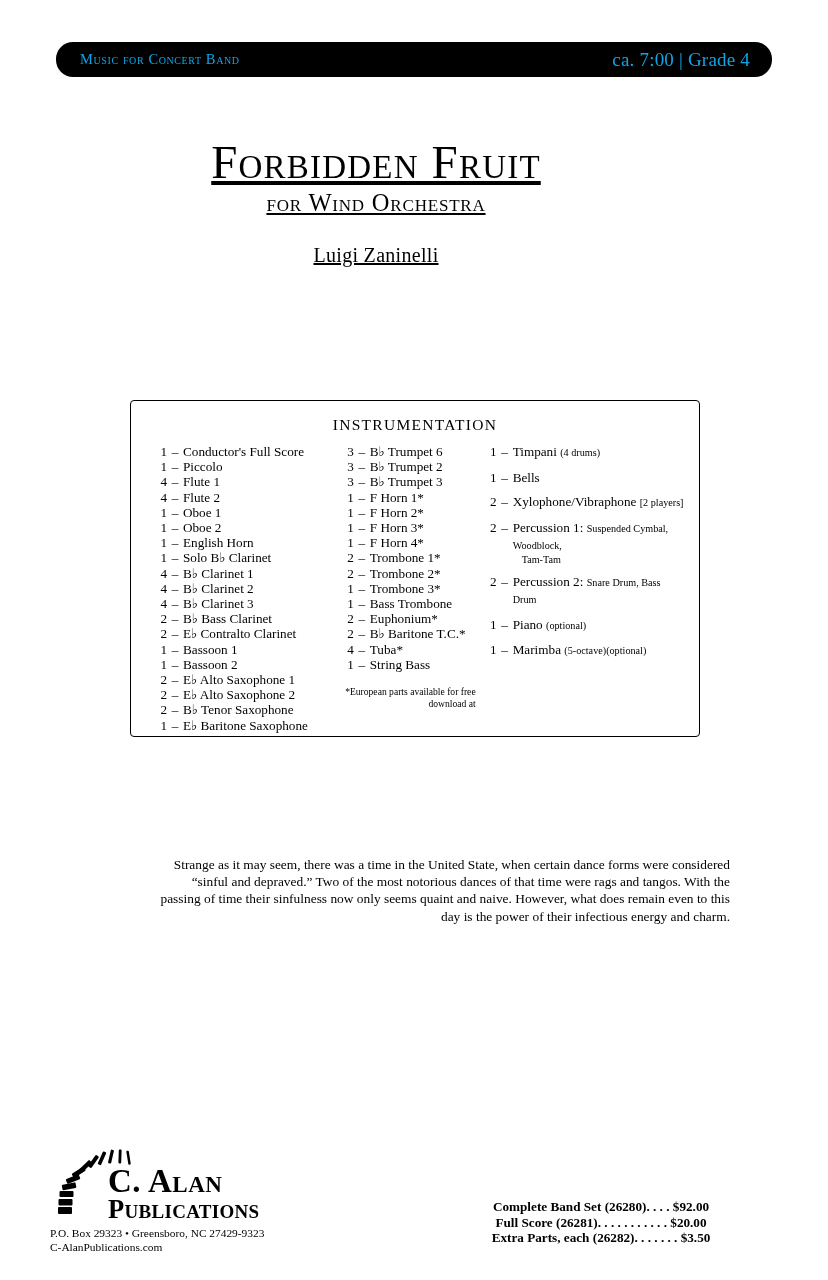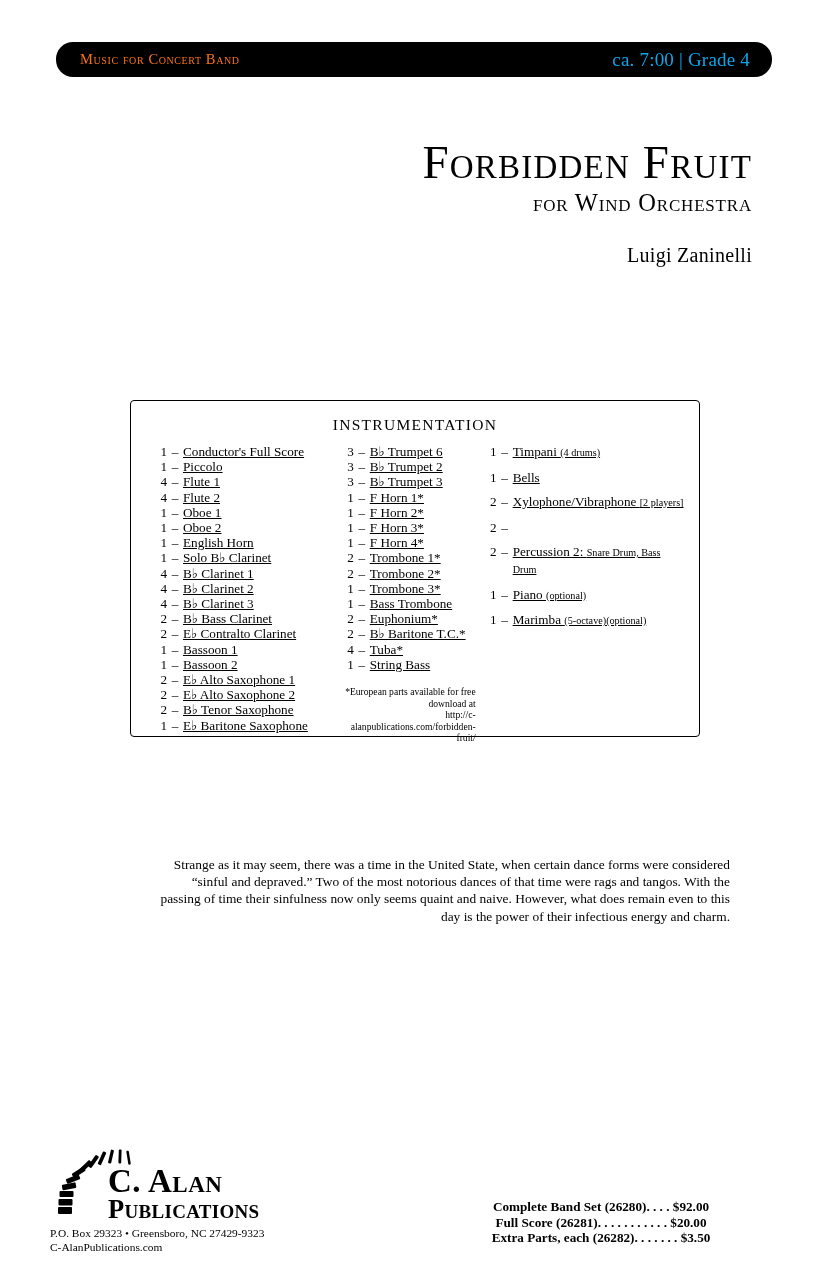--- a/index.html
+++ b/index.html
@@ -25,38 +25,39 @@
     height: 35px;
     background: #000000;
     border-radius: 17px;
     display: flex;
     align-items: center;
     justify-content: space-between;
     box-sizing: border-box;
     padding: 0 22px 0 24px;
   }
   .header-left {
-    color: #f97316;
+    color: #0ea5e9;
     font-size: 14.5px;
     font-variant: small-caps;
     letter-spacing: 0.6px;
   }
   .header-right {
     color: #0ea5e9;
     font-size: 19px;
     letter-spacing: 0.2px;
   }
 
   
   .title-block {
     position: absolute;
     left: 0;
     top: 138px;
     width: 752px;
-    text-align: right;
+    text-align: center;
+    text-decoration: underline;
   }
   .work-title {
     font-size: 47px;
     font-variant: small-caps;
     letter-spacing: 1.2px;
     line-height: 1.04;
     white-space: nowrap;
   }
   .work-subtitle {
     font-size: 24.5px;
@@ -115,21 +116,21 @@
   .qty {
     width: 15px;
     text-align: right;
     flex: 0 0 auto;
   }
   .dash {
     width: 16px;
     text-align: center;
     flex: 0 0 auto;
   }
-  .iname { flex: 1 1 auto; text-decoration: underline; }
+  .iname { flex: 1 1 auto; }
   .detail { font-size: 10.2px; }
   .sub-line {
     display: block;
     font-size: 10.2px;
     margin-left: 9px;
     line-height: 12px;
   }
 
   .footnote {
     margin-top: 14px;
@@ -400,21 +401,20 @@
             <span class="iname">Tuba*</span>
           </li>
           <li class="irow">
             <span class="qty">1</span>
             <span class="dash">–</span>
             <span class="iname">String Bass</span>
           </li>
         </ul>
       <div class="footnote">
         <div>*European parts available for free download at</div>
-        <div>http://c-alanpublications.com/forbidden-fruit/</div>
       </div>
     </div>
 
     <div class="col col-3">
       <ul class="ilist" id="col3-list">
           <li class="irow">
             <span class="qty">1</span>
             <span class="dash">–</span>
             <span class="iname">Timpani <span class="detail">(4 drums)</span></span>
           </li>
@@ -424,20 +424,21 @@
             <span class="iname">Bells</span>
           </li>
           <li class="irow">
             <span class="qty">2</span>
             <span class="dash">–</span>
             <span class="iname">Xylophone/Vibraphone <span class="detail">[2 players]</span></span>
           </li>
           <li class="irow">
             <span class="qty">2</span>
             <span class="dash">–</span>
+            <span class="iname">Percussion 1: <span class="detail">Suspended Cymbal, Woodblock,</span><span class="sub-line">Tam-Tam</span></span>
           </li>
           <li class="irow">
             <span class="qty">2</span>
             <span class="dash">–</span>
             <span class="iname">Percussion 2: <span class="detail">Snare Drum, Bass Drum</span></span>
           </li>
           <li class="irow">
             <span class="qty">1</span>
             <span class="dash">–</span>
             <span class="iname">Piano <span class="detail">(optional)</span></span>

